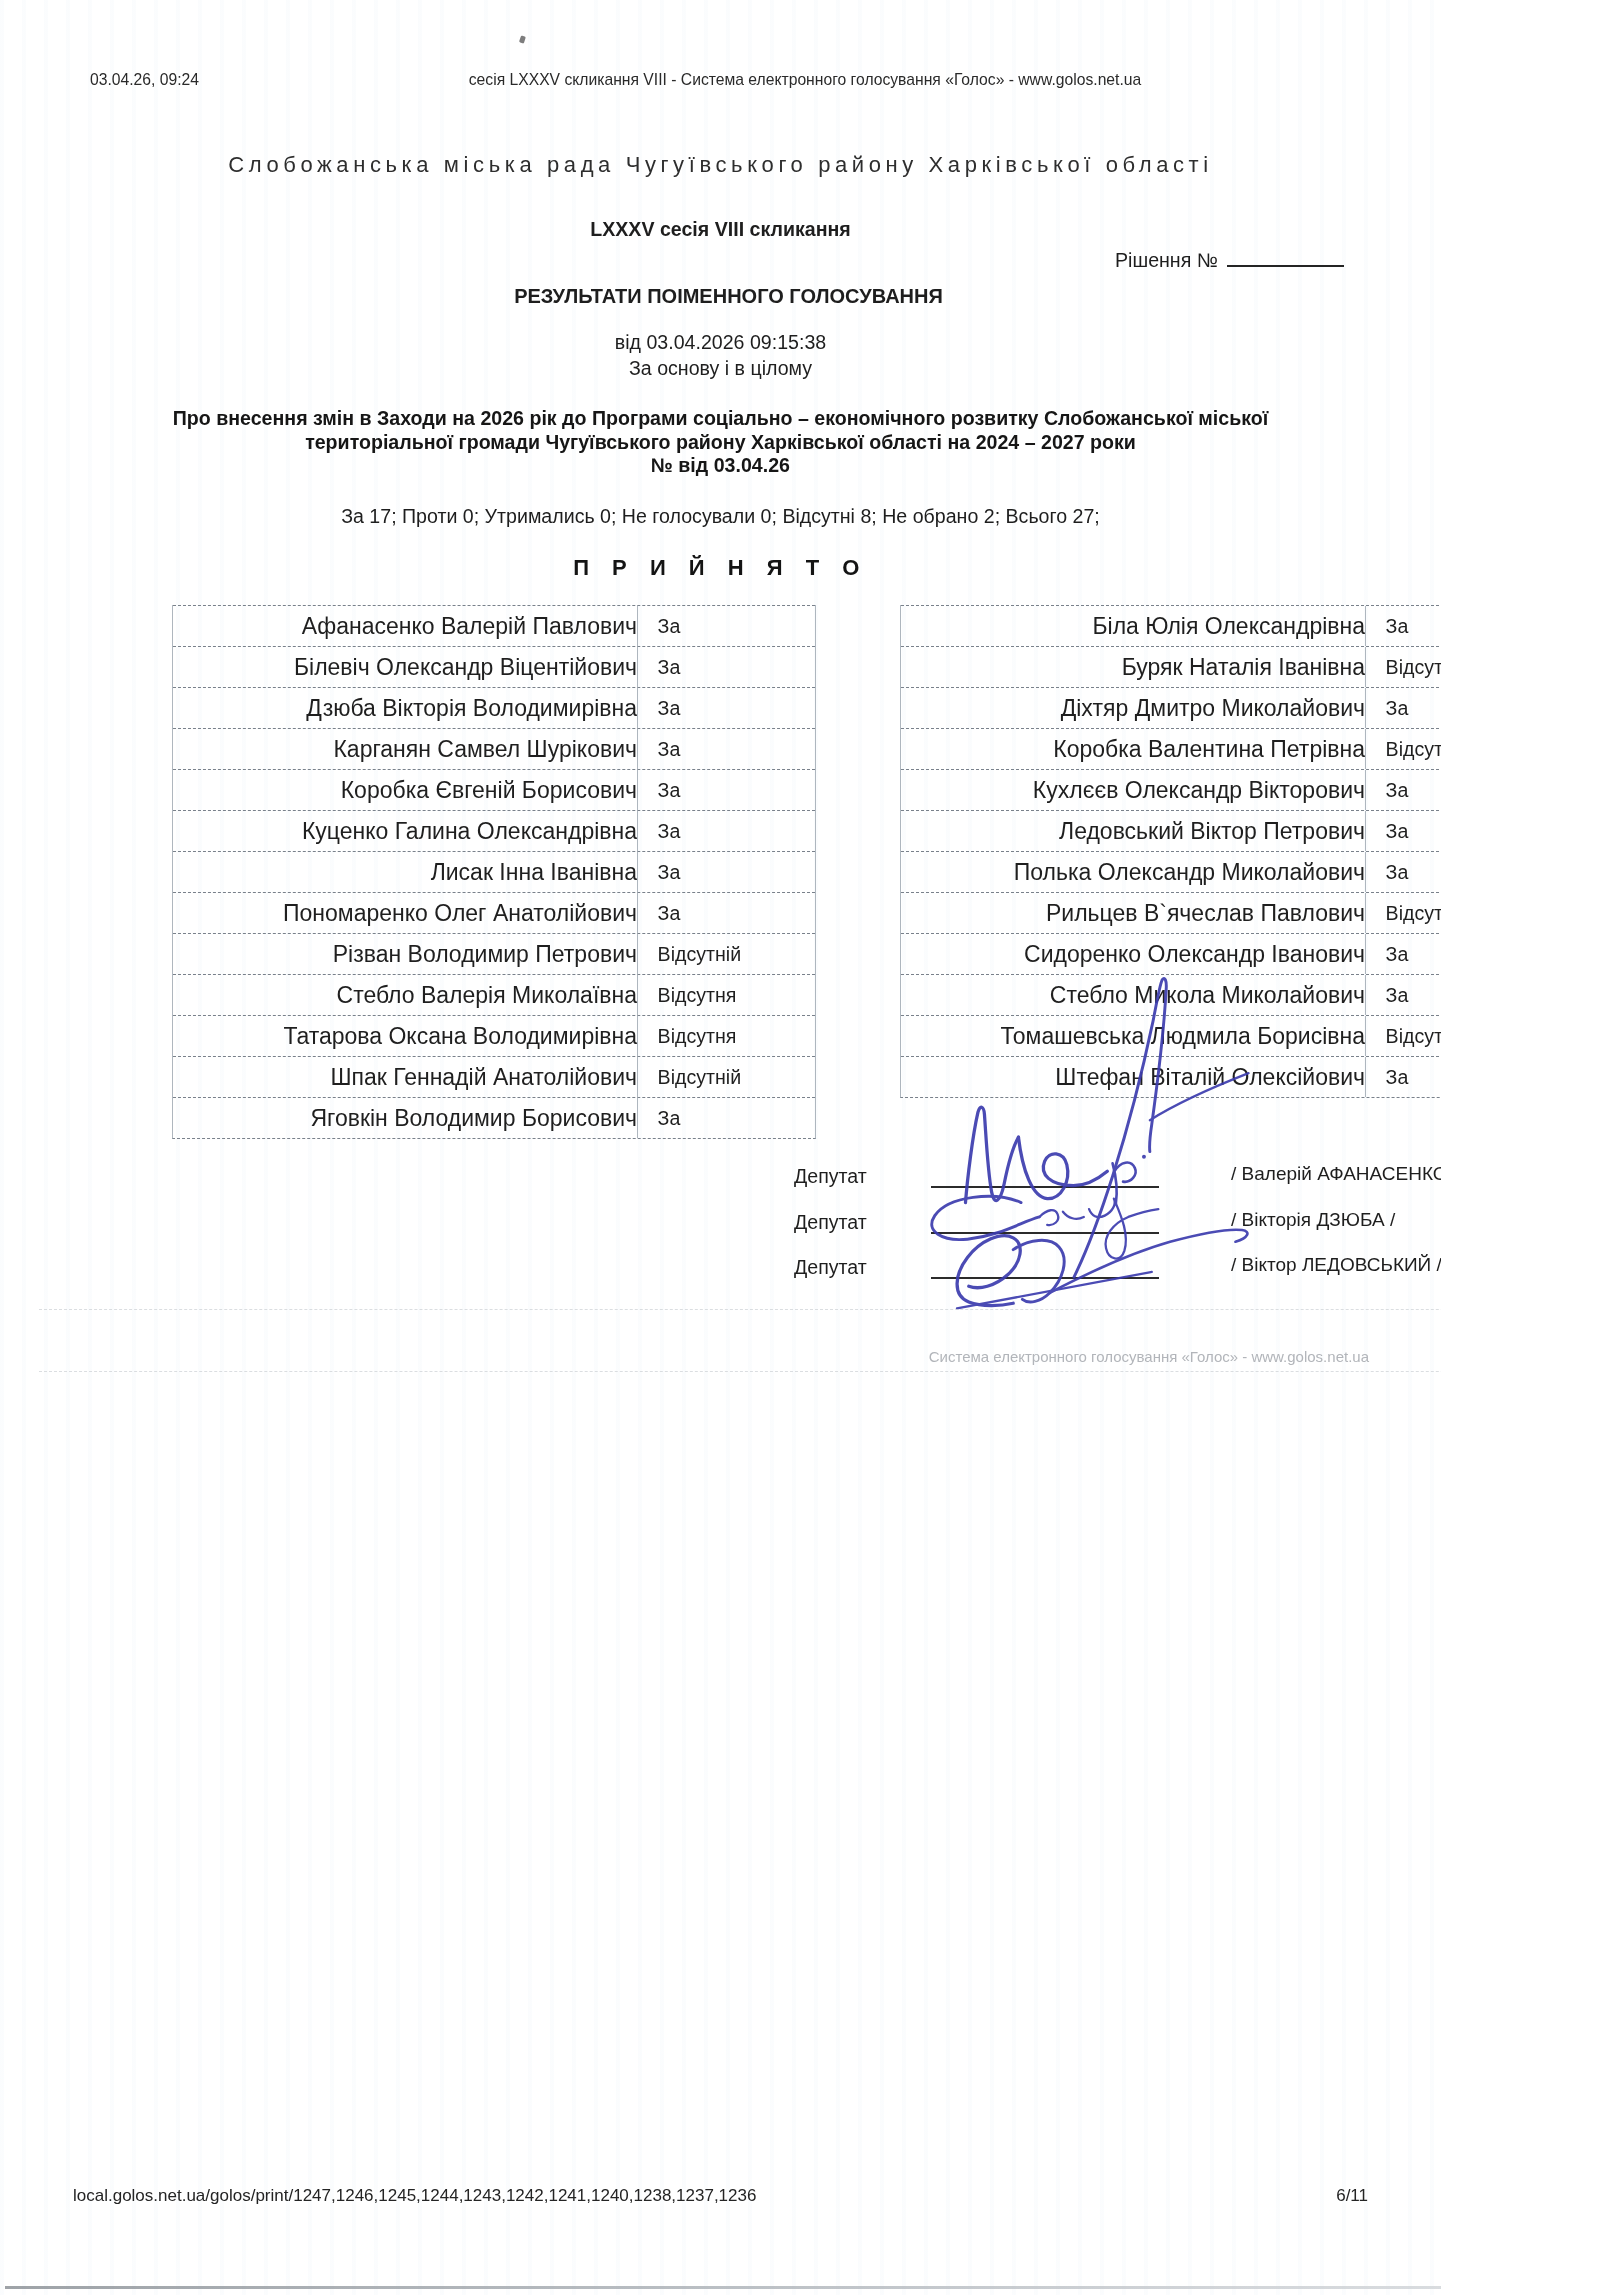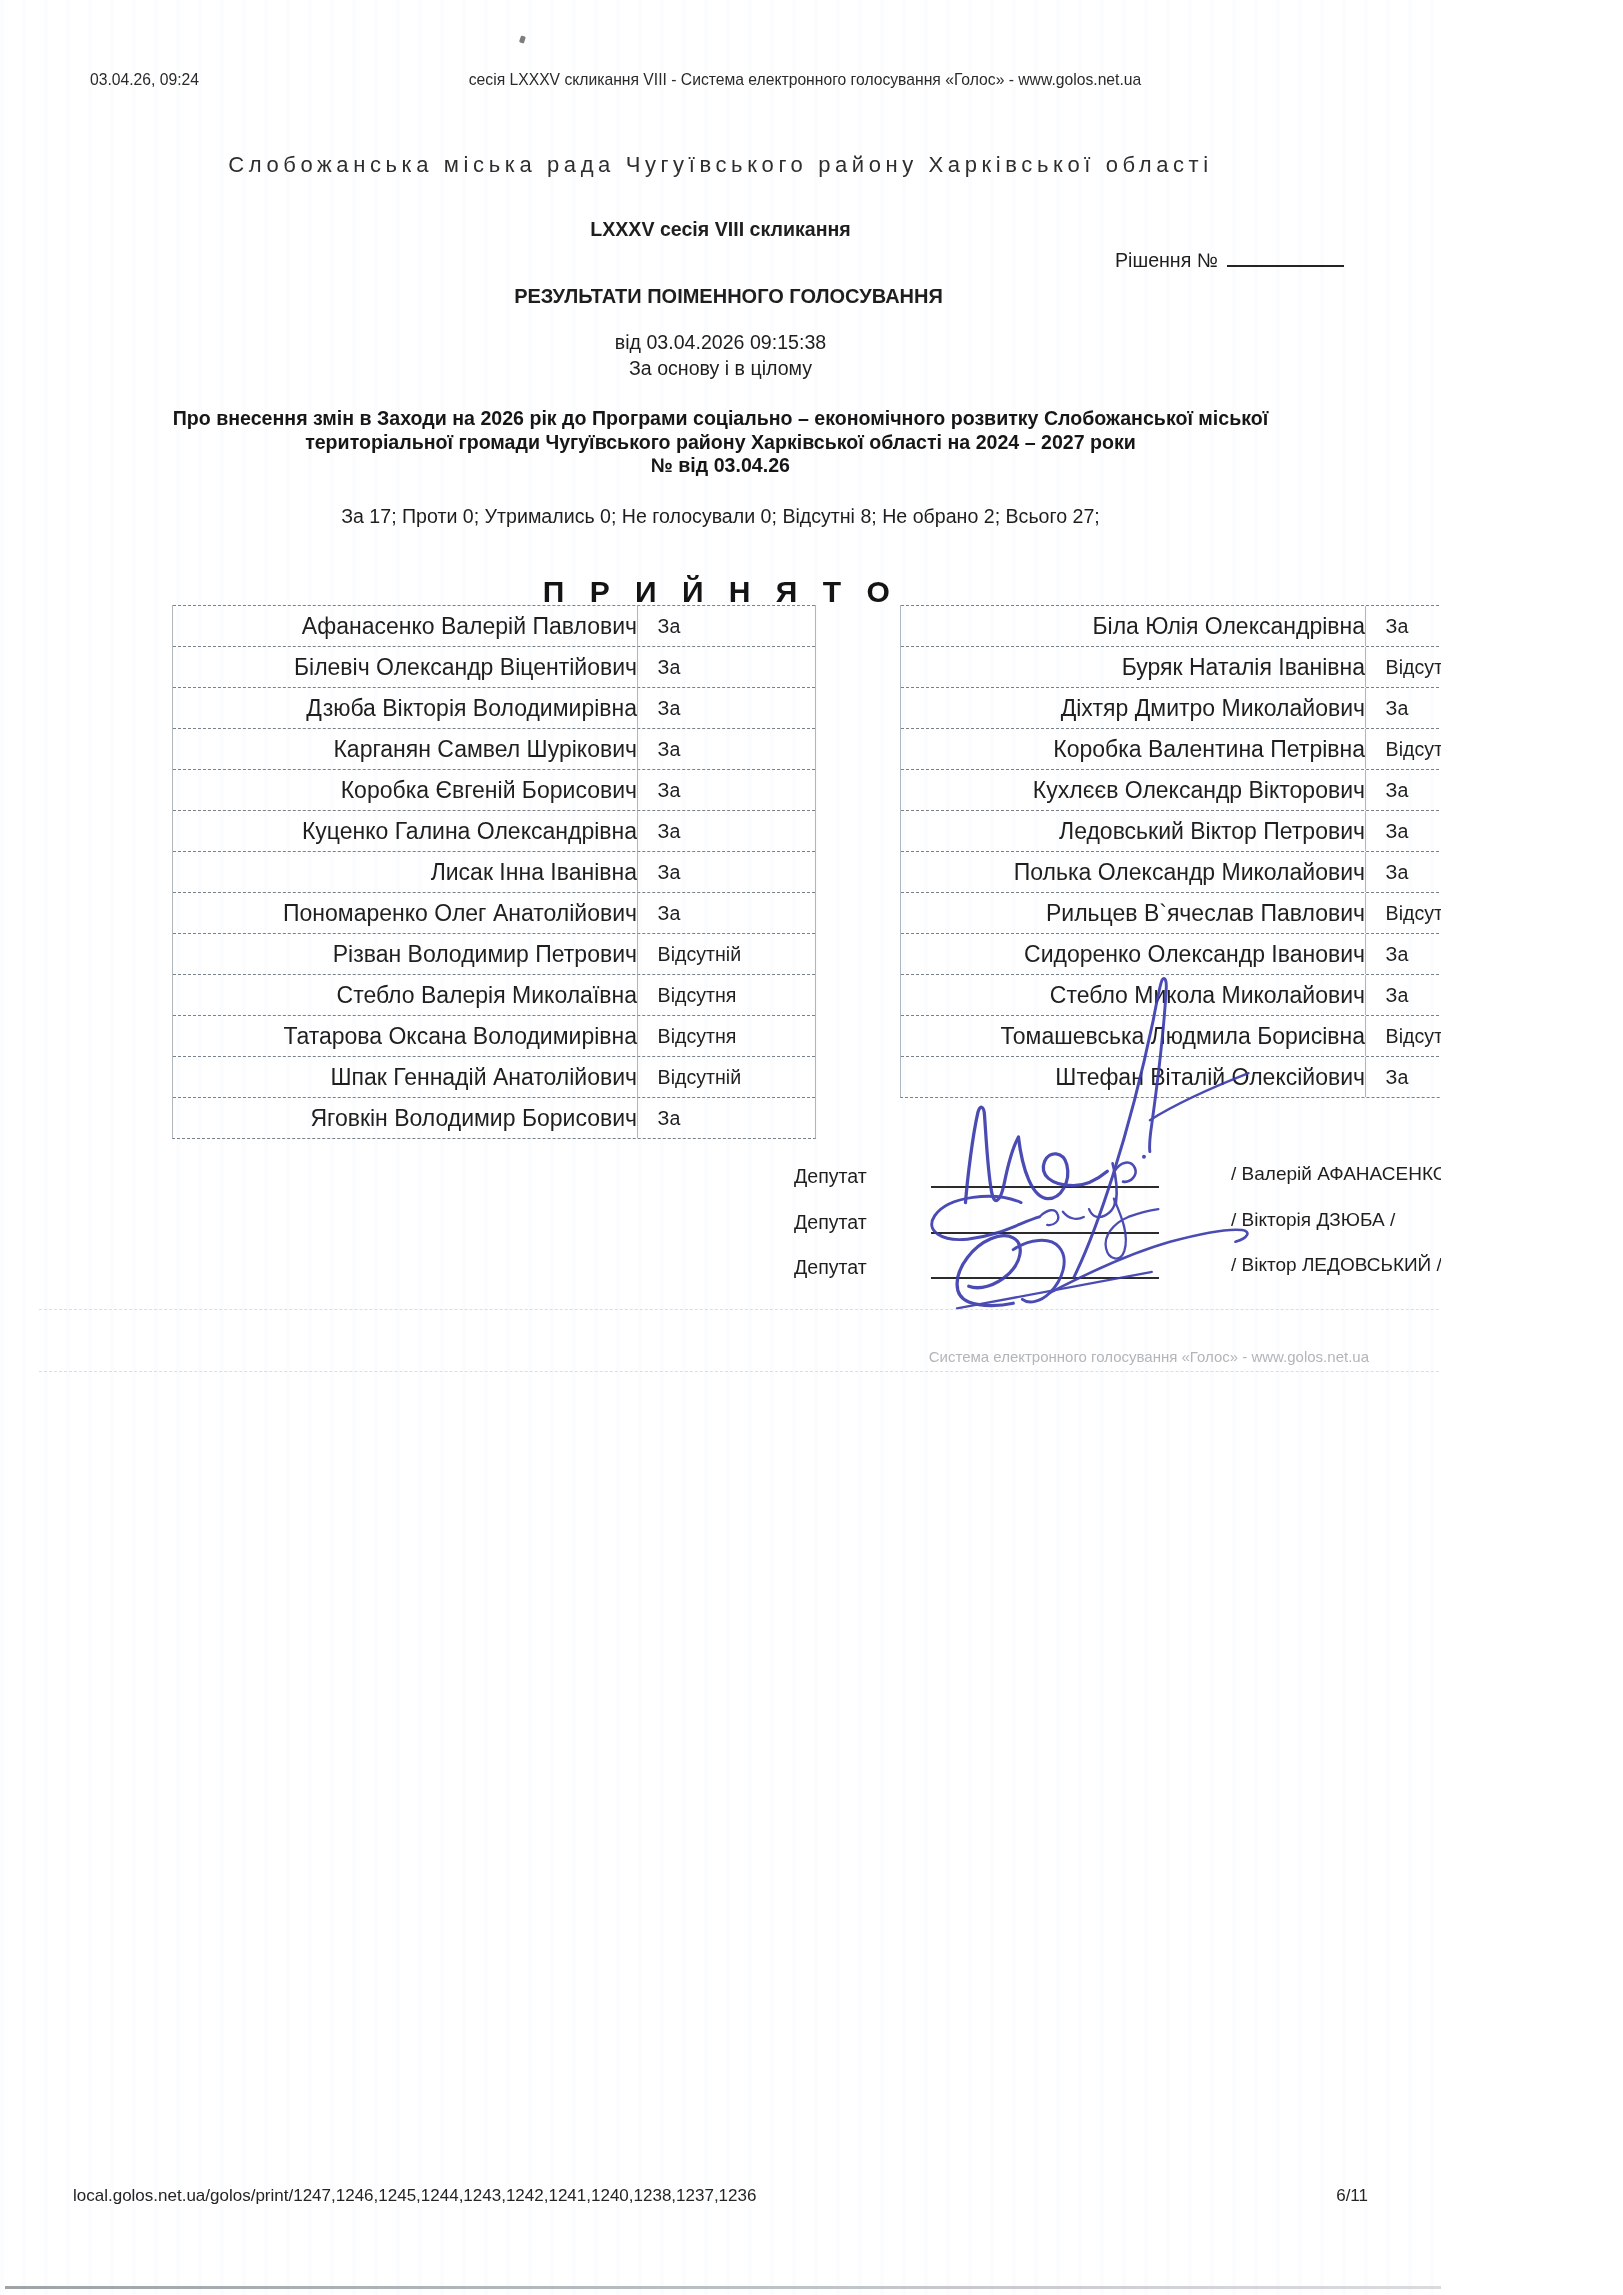--- a/index.html
+++ b/index.html
@@ -13,21 +13,21 @@
     color:#1c1c1c;
     overflow:hidden;
   }
   .abs{position:absolute;}
   .center{left:0;right:0;text-align:center;}
   .hdr{font-size:15.7px;color:#2a2a2a;}
   .title-spaced{font-size:22px;letter-spacing:4.6px;color:#2e2e2e;white-space:nowrap;}
   .b{font-weight:bold;}
   .doc-line{font-size:19.6px;color:#1e1e1e;}
   .subject{font-size:19.6px;font-weight:bold;color:#161616;line-height:23.6px;}
-  .accepted{font-size:30px;font-weight:bold;letter-spacing:8.5px;color:#141414;margin-top:20px;}
+  .accepted{font-size:22px;font-weight:bold;letter-spacing:8.5px;color:#141414;}
   
   .vtable{
     position:absolute;
     border-left:0.7px solid #aeb6be;
     border-right:0.7px solid #aeb6be;
     border-bottom:1.3px dashed #79818b;
     box-sizing:border-box;
   }
   .vrow{
     display:grid;

